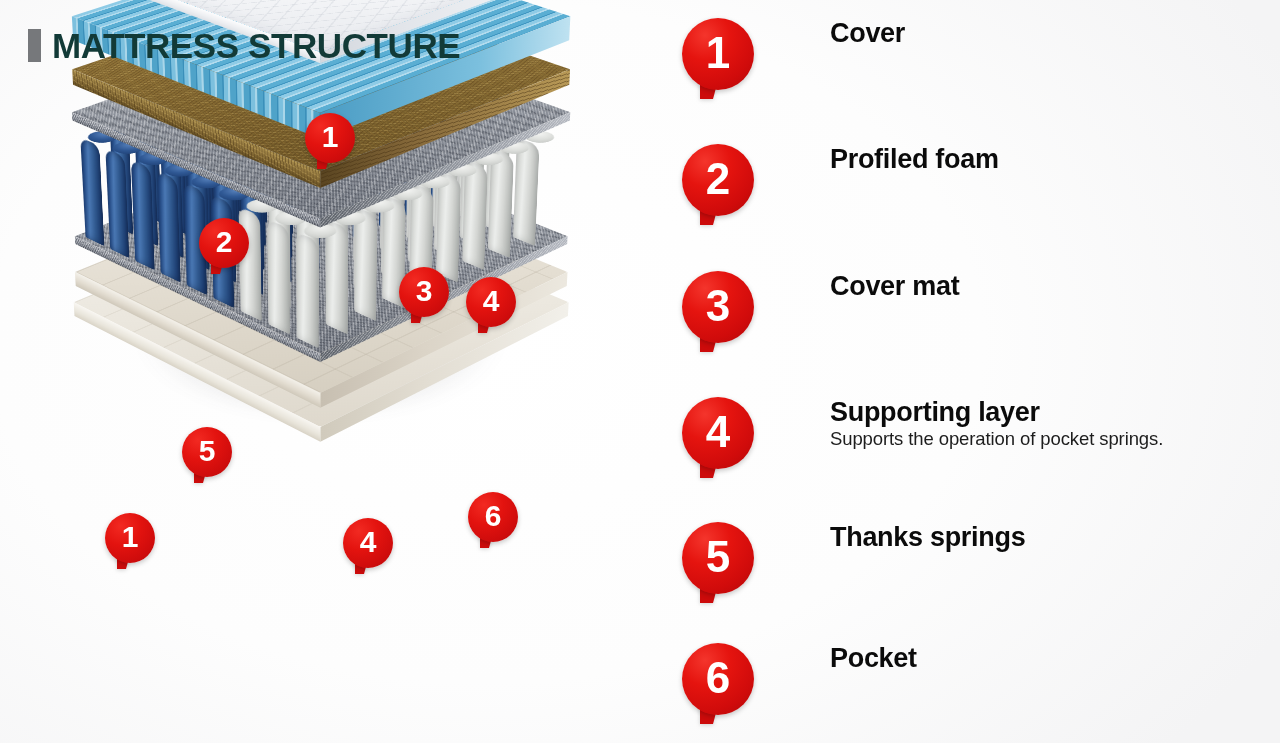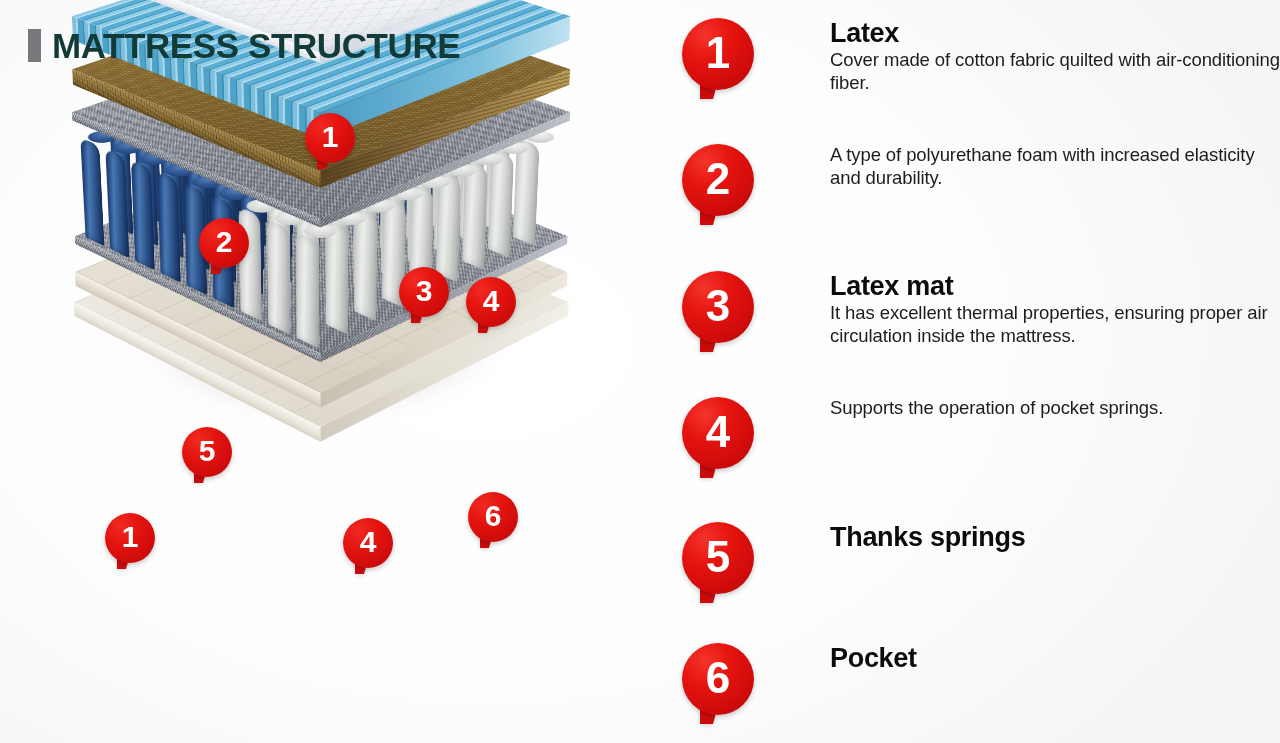--- a/index.html
+++ b/index.html
@@ -745,58 +745,57 @@
   <div id="list">
       <div class="item" style="top: 18px;">
         <div class="marker">
           <div class="pin pin-lg" style="position: relative;">
             <div class="tail"></div>
             <div class="bulb"></div>
             <div class="num">1</div>
           </div>
         </div>
         <div class="txt">
-          <h3>Latex</h3>
-          <p>Cover made of cotton fabric quilted with air-conditioning fiber.</p>
+          <h3>Cover</h3>
         </div>
       </div>
       <div class="item" style="top: 144px;">
         <div class="marker">
           <div class="pin pin-lg" style="position: relative;">
             <div class="tail"></div>
             <div class="bulb"></div>
             <div class="num">2</div>
           </div>
         </div>
         <div class="txt">
-          <p>A type of polyurethane foam with increased elasticity and durability.</p>
+          <h3>Profiled foam</h3>
         </div>
       </div>
       <div class="item" style="top: 271px;">
         <div class="marker">
           <div class="pin pin-lg" style="position: relative;">
             <div class="tail"></div>
             <div class="bulb"></div>
             <div class="num">3</div>
           </div>
         </div>
         <div class="txt">
-          <h3>Latex mat</h3>
-          <p>It has excellent thermal properties, ensuring proper air circulation inside the mattress.</p>
+          <h3>Cover mat</h3>
         </div>
       </div>
       <div class="item" style="top: 397px;">
         <div class="marker">
           <div class="pin pin-lg" style="position: relative;">
             <div class="tail"></div>
             <div class="bulb"></div>
             <div class="num">4</div>
           </div>
         </div>
         <div class="txt">
+          <h3>Supporting layer</h3>
           <p>Supports the operation of pocket springs.</p>
         </div>
       </div>
       <div class="item" style="top: 522px;">
         <div class="marker">
           <div class="pin pin-lg" style="position: relative;">
             <div class="tail"></div>
             <div class="bulb"></div>
             <div class="num">5</div>
           </div>

